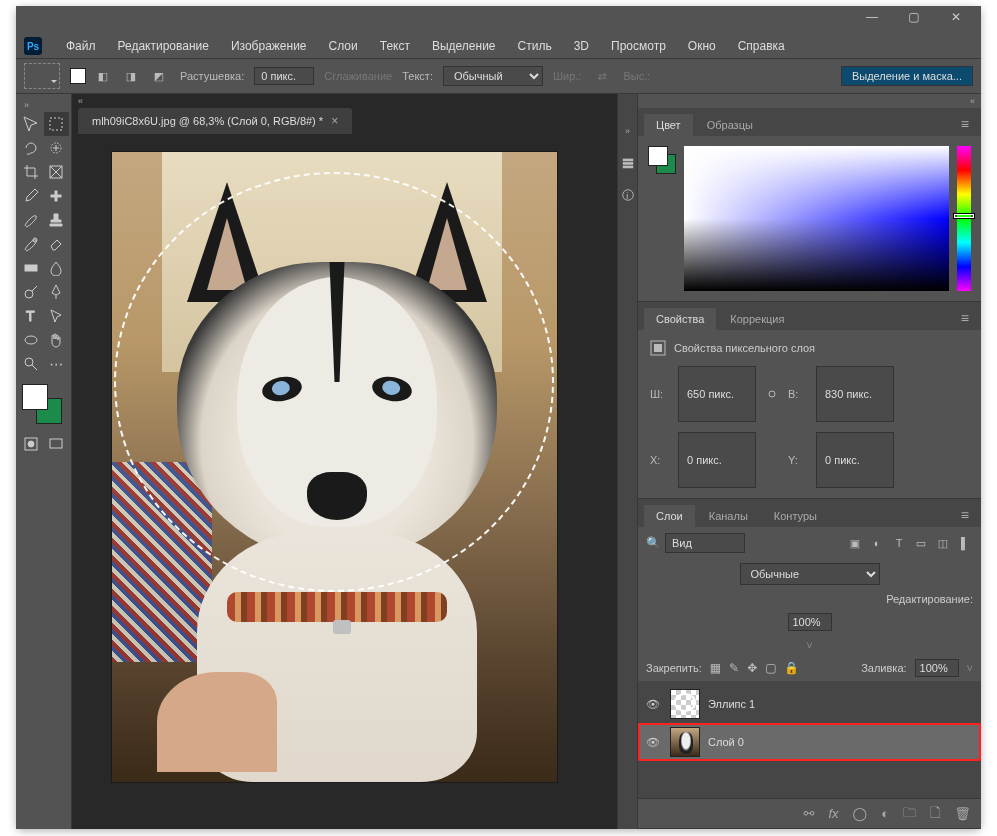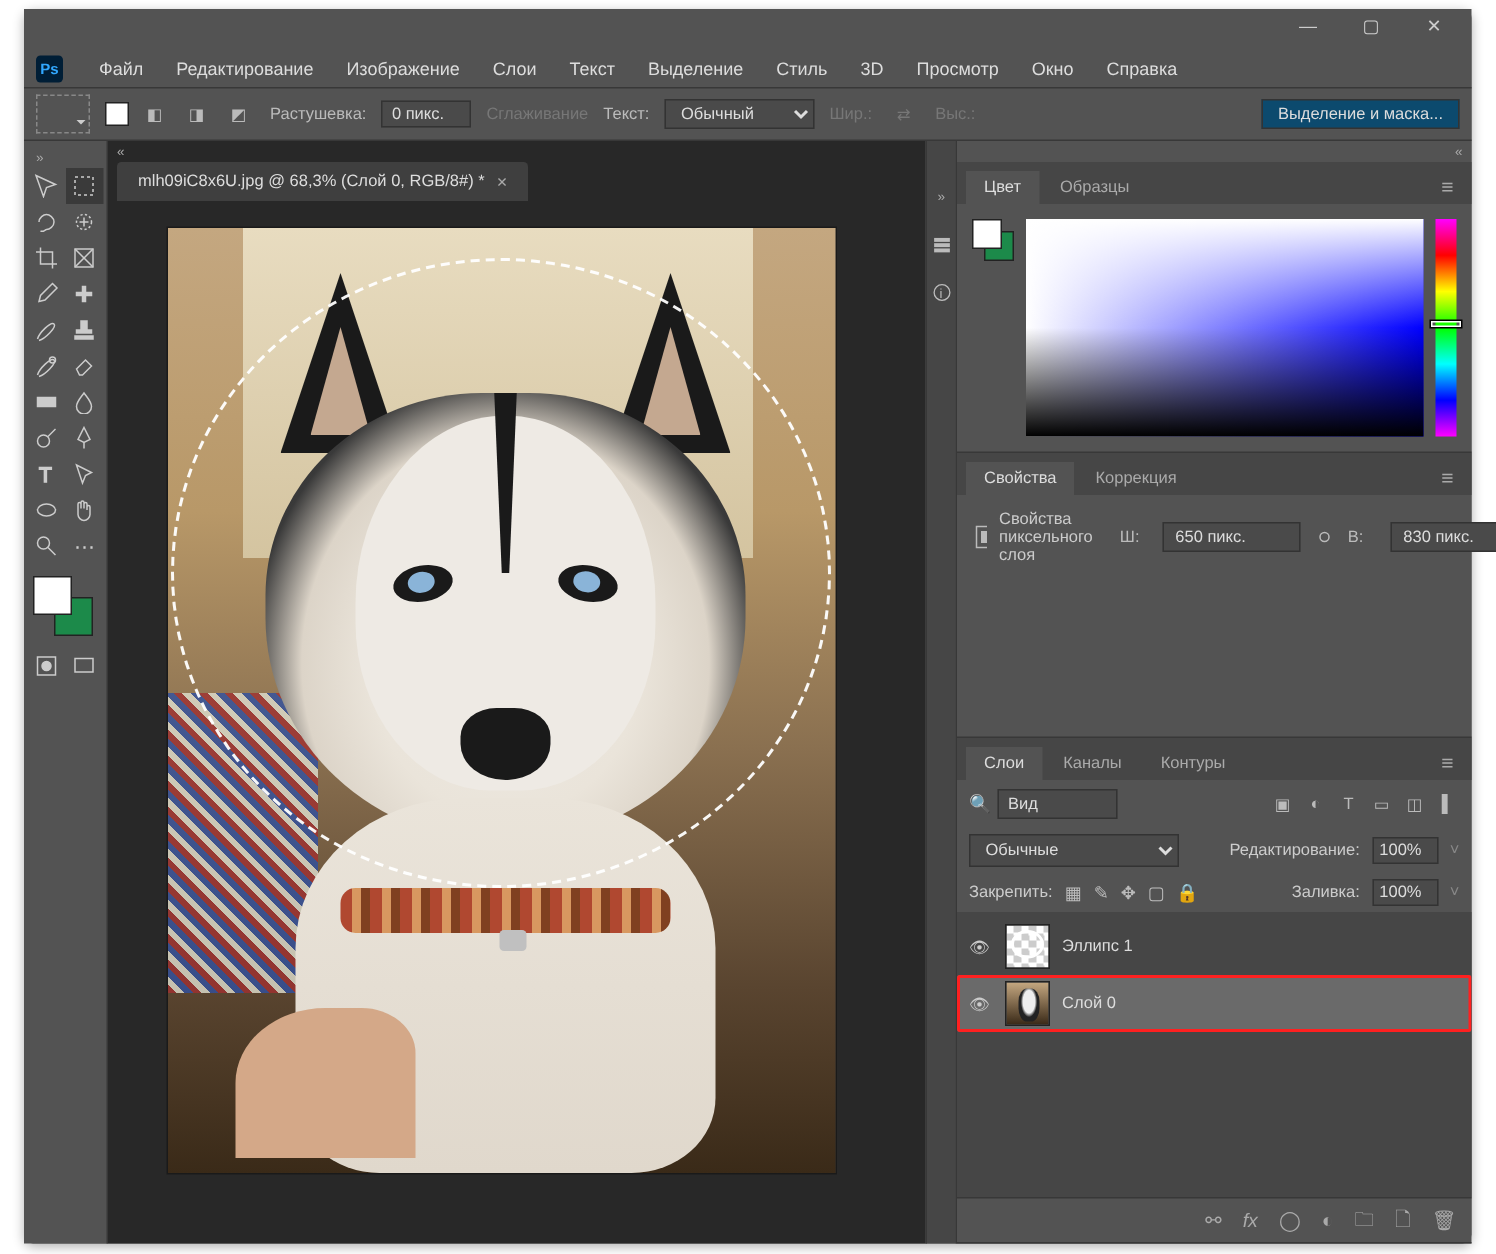--- a/index.html
+++ b/index.html
@@ -68,33 +68,33 @@
 .panel-menu { margin-left: auto; color: #aaa; padding: 4px 6px; cursor: pointer; font-size: 14px; }
 .color-panel { flex: 0 0 200px; }
 .color-body { display: flex; gap: 8px; padding: 10px; }
 .color-mini { position: relative; width: 28px; height: 28px; }
 .cm-fg { position: absolute; top: 0; left: 0; width: 20px; height: 20px; background: #fff; border: 1px solid #222; }
 .cm-bg { position: absolute; bottom: 0; right: 0; width: 20px; height: 20px; background: #1c8a4a; border: 1px solid #222; }
 .gradient-box { flex: 1; height: 145px; background: linear-gradient(to bottom, rgba(255,255,255,1) 0%, rgba(255,255,255,0) 50%, rgba(0,0,0,0) 50%, rgba(0,0,0,1) 100%), linear-gradient(to right, #fff 0%, #0000ff 100%); position: relative; }
 .hue-bar { width: 14px; height: 145px; background: linear-gradient(to bottom, #ff00ff, #ff0000, #ffff00, #00ff00, #00ffff, #0000ff, #ff00ff); position: relative; }
 .hue-slider { position: absolute; top: 68px; left: -3px; width: 20px; height: 4px; border: 1px solid #fff; box-shadow: 0 0 0 1px #000; }
 .props-panel { flex: 0 0 190px; }
-.props-body { padding: 10px 12px; color: #ccc; font-size: 11px; display: flex; gap: 10px; }
+.props-body { padding: 10px 12px; color: #ccc; font-size: 11px; display: flex; flex-direction: column; gap: 10px; }
 .props-row { display: flex; align-items: center; gap: 8px; }
 .props-row .lbl { width: 20px; color: #bbb; }
-.pinput { background: #4a4a4a; border: 1px solid #333; color: #ddd; padding: 3px 8px; font-size: 11px; width: 92px; }
+.pinput { background: #4a4a4a; border: 1px solid #333; color: #ddd; padding: 21px 8px; font-size: 11px; width: 78px; }
 .link-ic { width: 16px; height: 16px; color: #bbb; }
 .layers-panel { flex: 1; display: flex; flex-direction: column; min-height: 0; }
 .layers-toolbar { padding: 6px 8px; display: flex; align-items: center; gap: 6px; flex-wrap: wrap; }
 .search-kind { display: flex; align-items: center; gap: 4px; flex: 1; }
 .kind-ic { color: #bbb; font-size: 12px; }
 .lt-input { background: #4a4a4a; border: 1px solid #333; color: #ddd; padding: 3px 6px; font-size: 11px; width: 80px; }
 .filter-icons { display: flex; gap: 6px; margin-left: auto; }
 .filter-icons span { width: 16px; height: 16px; color: #bbb; cursor: pointer; display: flex; align-items: center; justify-content: center; font-size: 11px; }
-.layers-row2 { padding: 4px 8px; display: flex; align-items: center; gap: 8px; font-size: 11px; color: #ccc; }
+.layers-row2 { padding: 4px 8px; display: flex; align-items: center; gap: 8px; font-size: 11px; color: #ccc; flex-direction: column; }
 .blend-sel { background: #4a4a4a; border: 1px solid #333; color: #ddd; padding: 3px 6px; font-size: 11px; width: 140px; }
 .opac-in { background: #4a4a4a; border: 1px solid #333; color: #ddd; padding: 2px 4px; font-size: 11px; width: 44px; }
 .lock-row { padding: 4px 8px; display: flex; align-items: center; gap: 8px; font-size: 11px; color: #ccc; }
 .lock-icons { display: flex; gap: 8px; }
 .lock-icons span { color: #bbb; cursor: pointer; font-size: 12px; }
 .layer-list { flex: 1; background: #464646; overflow: auto; padding: 4px 0; }
 .layer-row { display: flex; align-items: center; padding: 4px 8px; gap: 8px; font-size: 11px; color: #ddd; cursor: pointer; }
 .layer-row.selected { background: #6a6a6a; outline: 2px solid #ff2020; outline-offset: -2px; border-radius: 2px; }
 .eye { width: 16px; color: #ccc; cursor: pointer; }
 .thumb { width: 30px; height: 30px; border: 1px solid #222; background: #ccc; flex-shrink: 0; }

